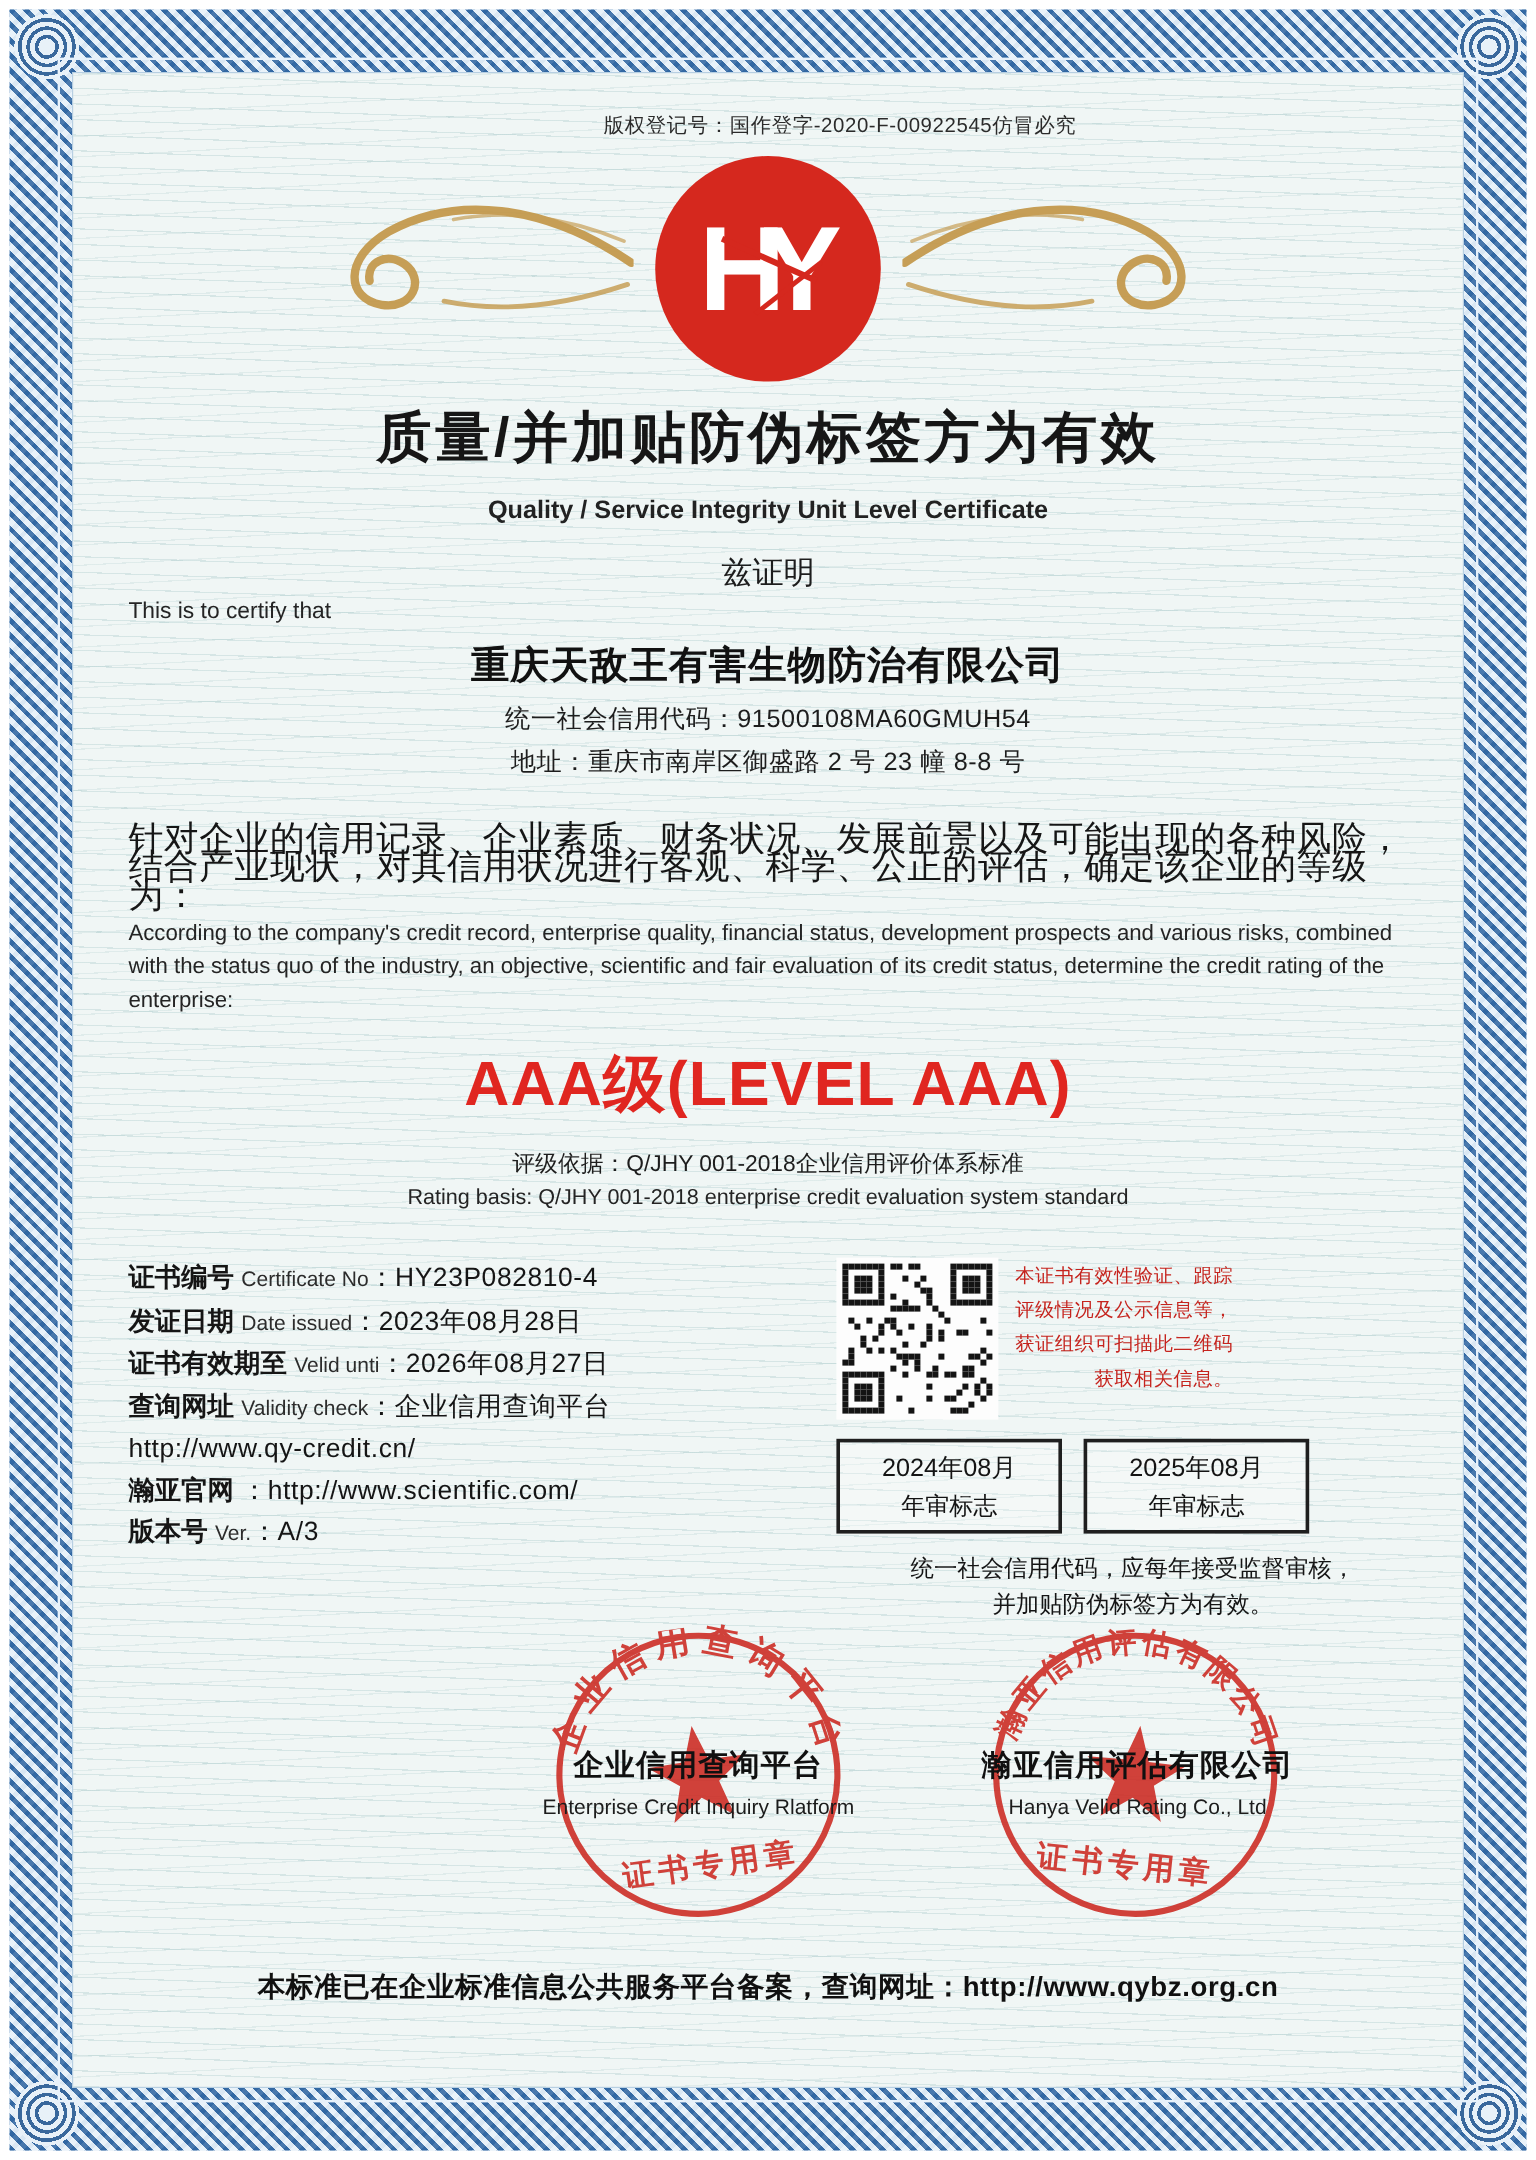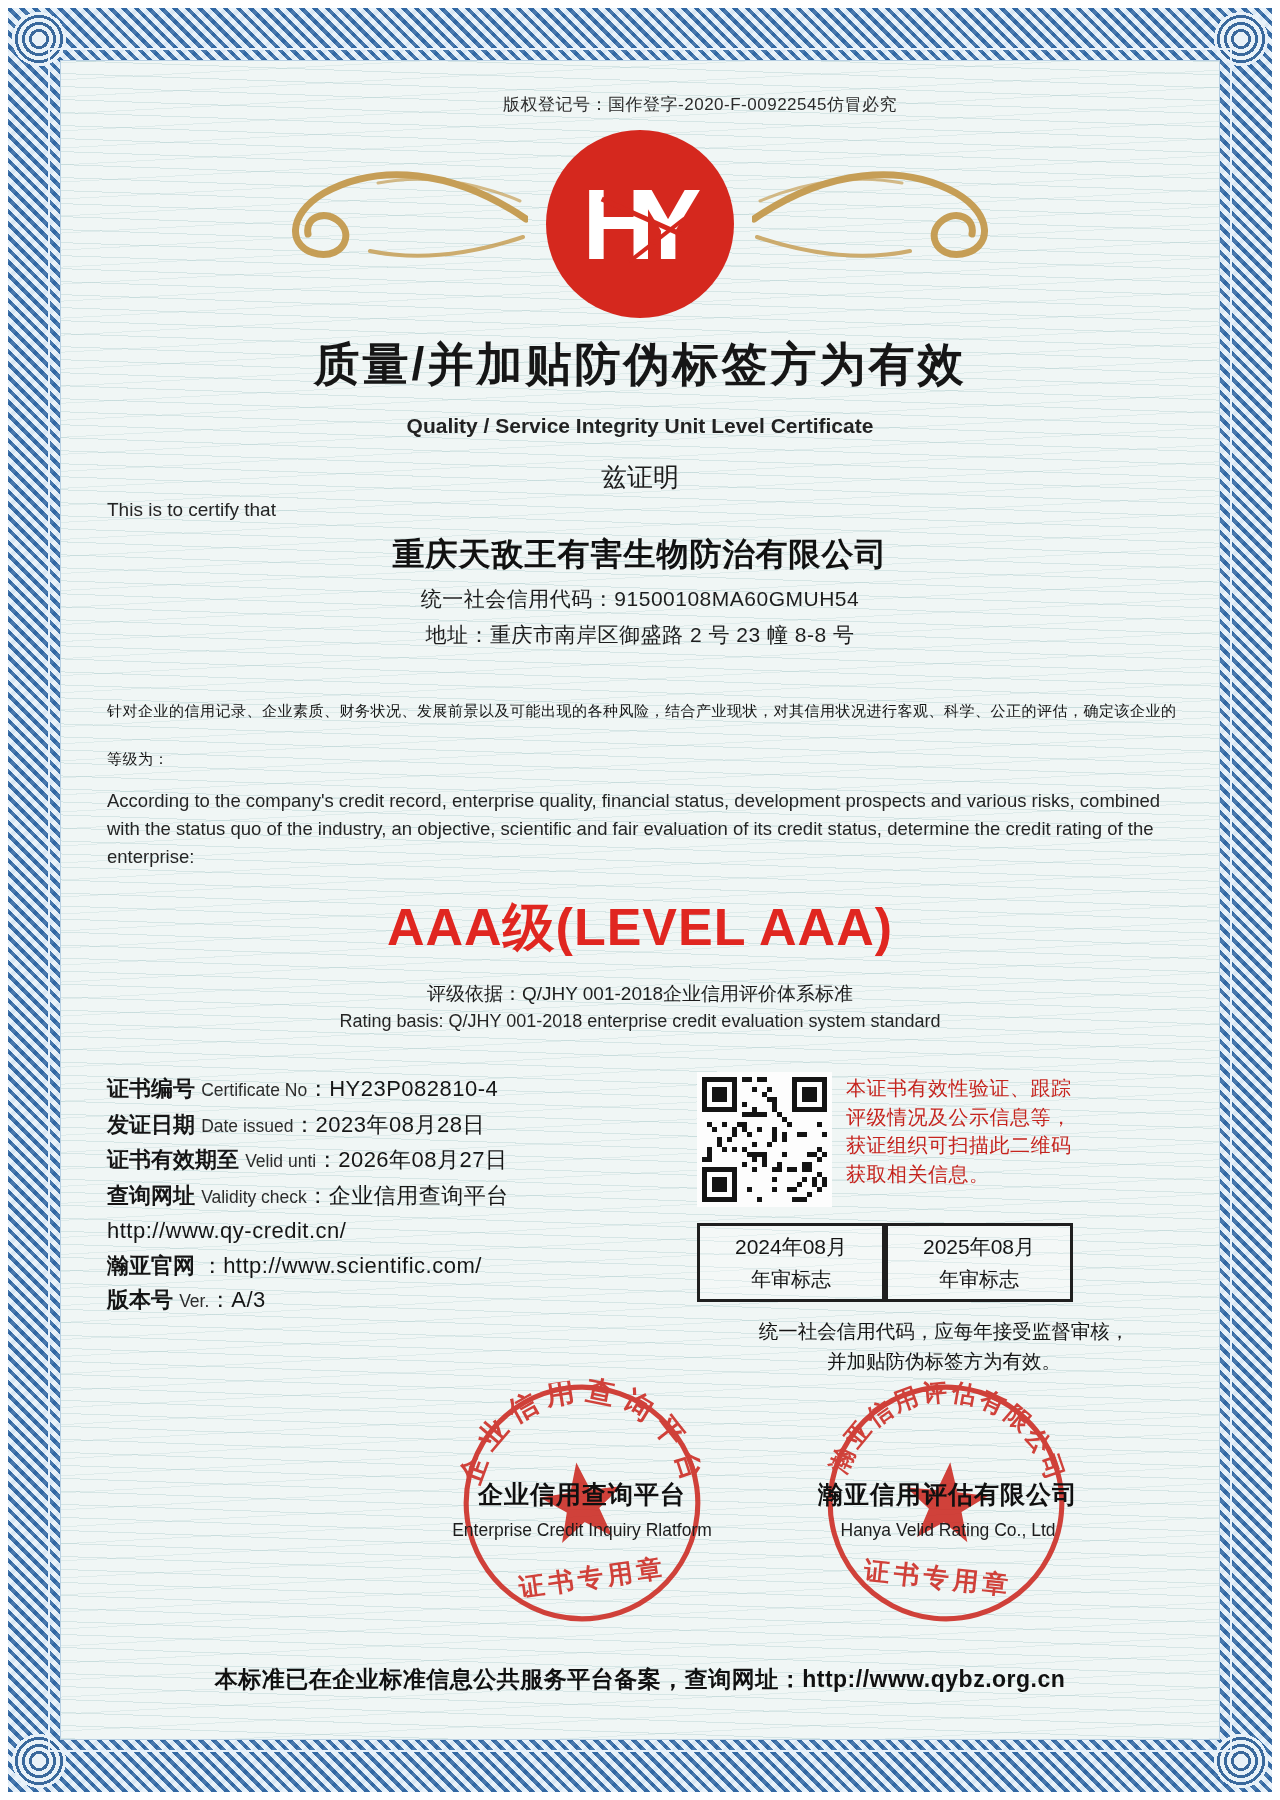--- a/index.html
+++ b/index.html
@@ -43,40 +43,40 @@
   .crack1{width:86px;height:5px;top:84px;left:52px;transform:rotate(24deg);}
   .crack2{width:70px;height:4px;top:108px;left:76px;transform:rotate(-38deg);}
   
   .title{margin-top:4px;text-align:center;font-size:46px;font-weight:700;letter-spacing:3px;color:#161616;}
   .subtitle{margin-top:18px;text-align:center;font-size:21px;font-weight:600;color:#222;}
   .certify-cn{margin-top:22px;text-align:center;font-size:26px;color:#1d1d1d;}
   .certify-en{margin-top:4px;font-size:19px;color:#242424;}
   .company{margin-top:12px;text-align:center;font-size:32px;font-weight:700;letter-spacing:1px;color:#111;}
   .code,.addr{margin-top:8px;text-align:center;font-size:21px;color:#1d1d1d;letter-spacing:.5px;}
   
-  .body-cn{margin:38px auto 0;width:1084px;font-size:15px;line-height:48px;color:#161616;text-align:left;letter-spacing:.5px;}
+  .body-cn{margin:38px auto 0;width:1084px;font-size:29px;line-height:24px;color:#161616;text-align:left;letter-spacing:.5px;}
   .body-en{margin:4px auto 0;width:1084px;font-size:18.5px;line-height:28px;color:#242424;}
   .level{margin-top:22px;text-align:center;font-size:52px;font-weight:800;color:#e02620;letter-spacing:1px;}
   .basis-cn{margin-top:18px;text-align:center;font-size:19px;color:#1d1d1d;}
   .basis-en{margin-top:4px;text-align:center;font-size:18px;color:#242424;}
   
   .mid{display:flex;margin:40px auto 0;width:1084px;}
   .details{flex:0 0 590px;}
   .detail-row{font-size:22px;line-height:34.5px;color:#151515;white-space:nowrap;}
   .dl-cn{font-weight:600;}
   .dl-en{font-size:17.5px;color:#2c2c2c;}
   .dl-val{letter-spacing:.5px;}
   .right-col{flex:1 1 auto;}
   .qr-row{display:flex;align-items:flex-start;}
   .qr{display:grid;grid-template-columns:repeat(25,5px);grid-auto-rows:5px;background:#fdfdfd;padding:5px;flex:0 0 auto;}
   .qc{width:5px;height:5px;}
   .qc.on{background:#141414;}
   .qr-note{margin-left:14px;padding-top:2px;}
-  .qr-note div{font-size:20px;line-height:28.5px;color:#c5241e;letter-spacing:.5px;}
-  .boxes{display:flex;margin-top:16px;}
+  .qr-note div{font-size:16px;line-height:28.5px;color:#c5241e;letter-spacing:.5px;text-align:right;}
+  .boxes{display:flex;gap:18px;margin-top:16px;}
   .review-box{width:182px;border:3px solid #1f1f1f;padding:7px 0 6px;text-align:center;background:rgba(255,255,255,.25);}
   .review-box .m{font-size:21px;color:#141414;}
   .review-box .l{font-size:20px;color:#141414;margin-top:5px;}
   .sup-note{margin-top:14px;text-align:center;}
   .sup-note div{font-size:19.5px;line-height:30px;color:#151515;}
   
   .stamps-zone{position:relative;height:246px;margin-top:10px;width:1084px;margin-left:auto;margin-right:auto;}
   .stamp-svg{position:absolute;top:-6px;opacity:.9;}
   .stamp-svg.left{left:352px;}
   .stamp-svg.right{left:716px;}

